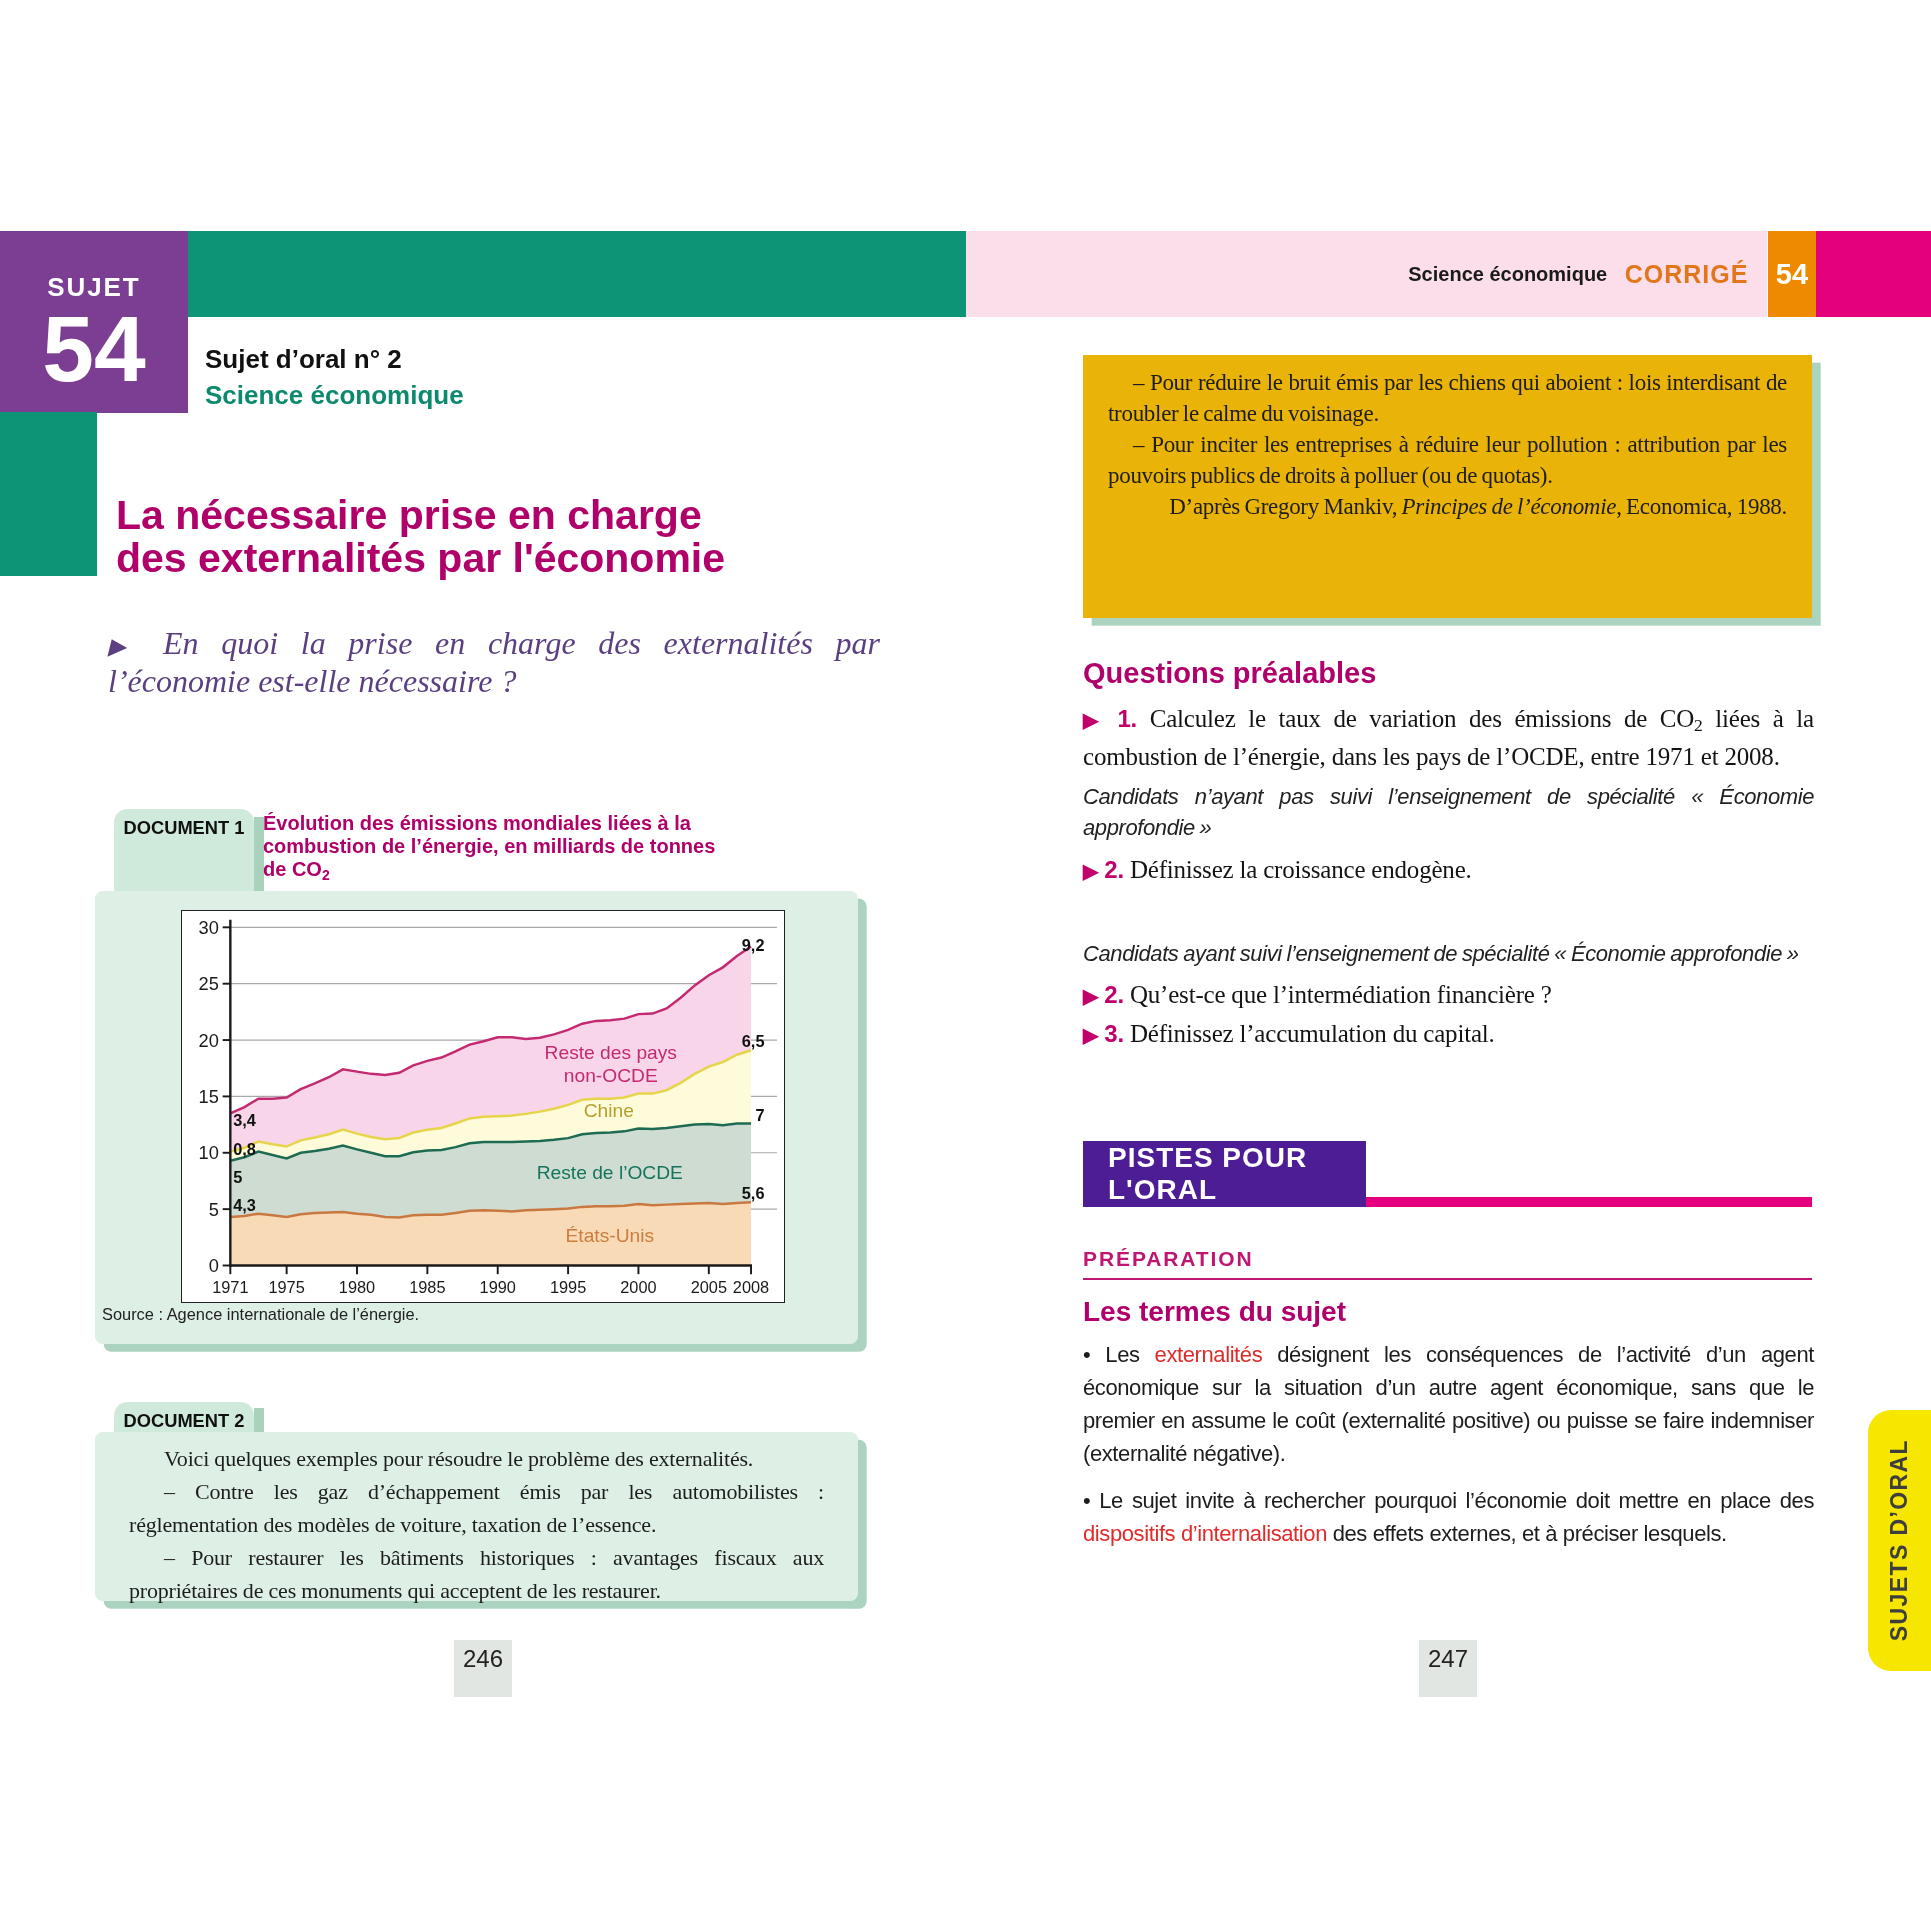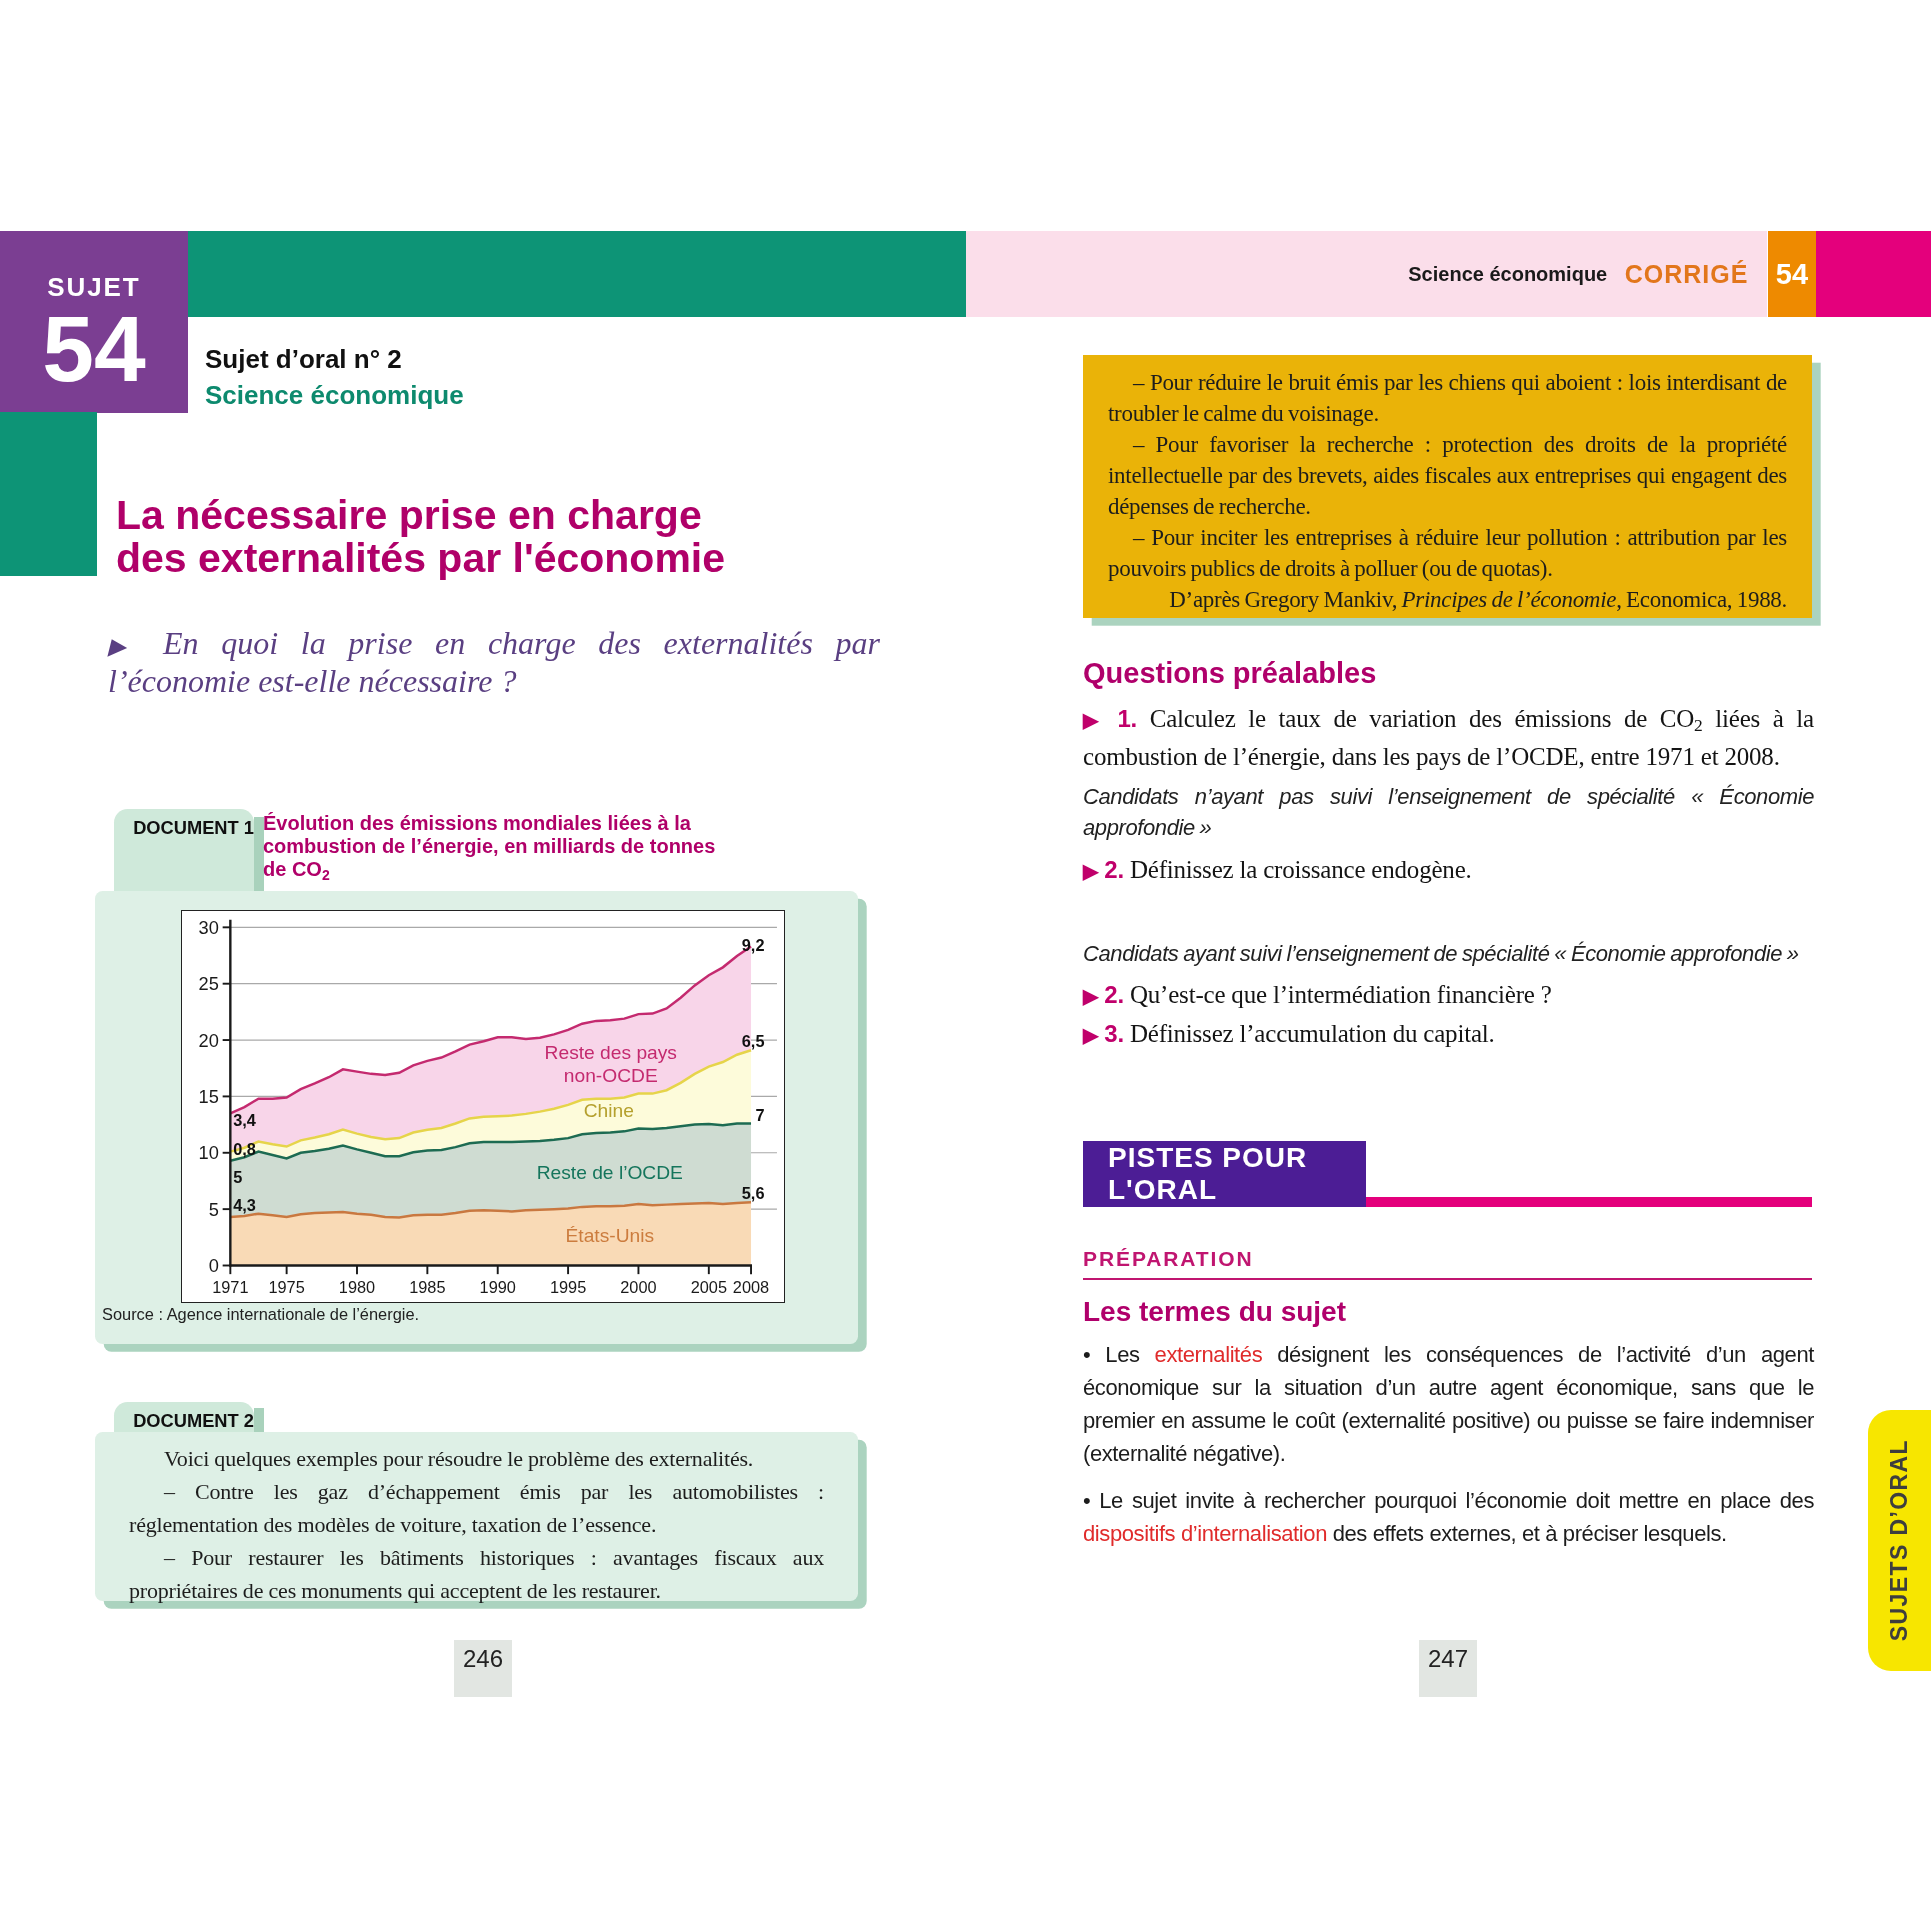--- a/index.html
+++ b/index.html
@@ -32,21 +32,21 @@
   .header-corrige{font-size:25px;font-weight:bold;color:#e2761b;letter-spacing:1px;}
 
   
   .main-title{left:116px;top:494px;width:772px;font-size:41px;line-height:43px;
     font-weight:bold;color:#b00069;}
   .question{left:108px;top:626px;width:772px;font-family:"Liberation Serif","DejaVu Serif",serif;
     font-size:32px;line-height:35px;color:#5a3f82;text-align:justify;font-style:italic;}
   .q-arrow-big{font-family:"Liberation Sans",sans-serif;font-size:23px;}
 
   .doc-tab{width:140px;background:#cfe9da;border-radius:13.5px 13.5px 0 0;
-    text-align:right;font-weight:bold;font-size:18.3px;color:#101010;}
+    text-align:center;font-weight:bold;font-size:18.3px;color:#101010;}
   .doc1-tab{left:114px;top:809px;height:82px;padding-top:7.7px;box-sizing:border-box;}
   .doc2-tab{left:114px;top:1402px;height:37px;padding-top:7.7px;box-sizing:border-box;}
   .tab-shadow{background:#a9d2bc;}
   .doc1-tab-shadow{left:254px;top:817px;width:9.7px;height:74px;}
   .doc2-tab-shadow{left:254px;top:1408px;width:9.7px;height:31px;}
 
   .doc-panel{background:#def0e6;border-radius:7.7px;box-shadow:8.7px 7.7px 0 #abd3bf;}
   .doc1-panel{left:95px;top:891px;width:763px;height:453px;}
   .doc2-panel{left:95px;top:1432px;width:763px;height:169px;}
 
@@ -233,21 +233,20 @@
     <p>– Contre les gaz d’échappement émis par les automobilistes : réglementation des modèles de voiture, taxation de l’essence.</p>
     <p>– Pour restaurer les bâtiments historiques : avantages fiscaux aux propriétaires de ces monuments qui acceptent de les restaurer.</p>
   </div>
 
   <div class="abs pagenum-box pagenum-246">
     <span>246</span>
   </div>
 
   <div class="abs quote-box">
     <p>– Pour réduire le bruit émis par les chiens qui aboient : lois interdisant de troubler le calme du voisinage.</p>
-    <p>– Pour favoriser la recherche : protection des droits de la propriété intellectuelle par des brevets, aides fiscales aux entreprises qui engagent des dépenses de recherche.</p>
     <p>– Pour inciter les entreprises à réduire leur pollution : attribution par les pouvoirs publics de droits à polluer (ou de quotas).</p>
     <p class="quote-credit"><span>D’après Gregory Mankiv, </span><span class="sg-italic">Principes de l’économie</span><span>, Economica, 1988.</span></p>
   </div>
 
   <div class="abs questions-title">Questions préalables</div>
 
   <div class="abs q-item q1">
     <span class="q-marker q-arrow">▶</span>
     <span class="q-marker q-num">1.</span><span><span> Calculez le taux de variation des émissions de CO</span><span class="sg-sub">2</span><span> liées à la combustion de l’énergie, dans les pays de l’OCDE, entre 1971 et 2008.</span></span>
   </div>

